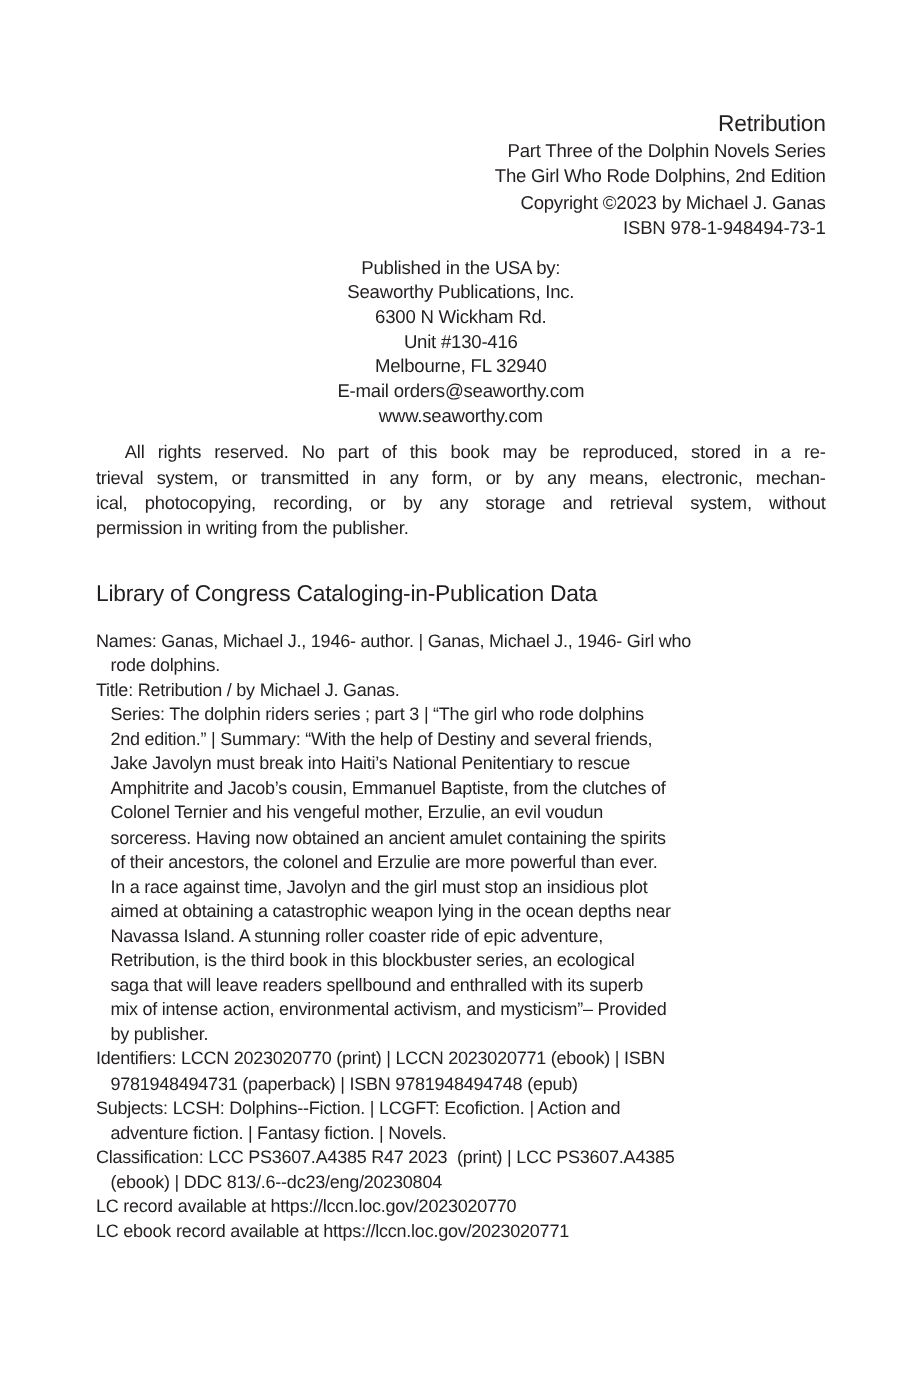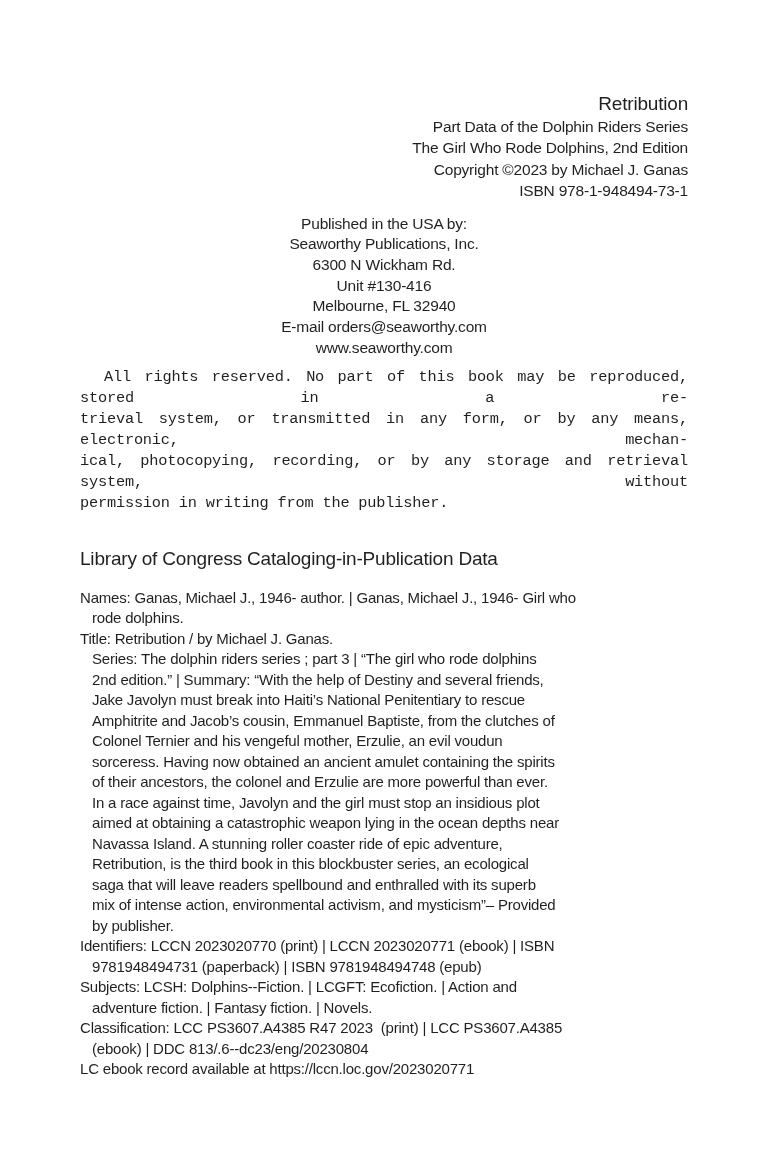--- a/index.html
+++ b/index.html
@@ -36,21 +36,20 @@
   .publisher-block {
     margin-top: 12px;
     text-align: center;
     font-size: 15.5px;
     line-height: 20.7px;
   }
   .rights-paragraph {
     margin-top: 8px;
     font-size: 15.3px;
     line-height: 21px;
-    font-family: Liberation Mono, monospace;
   }
   .rights-paragraph .line {
     text-align: left;
   }
   .rights-paragraph .line.justify {
     text-align: justify;
     text-align-last: justify;
   }
   .rights-paragraph .line.first-indent {
     text-indent: 24px;
@@ -75,21 +74,21 @@
 </style>
 </head>
 <body>
 
 <div class="page">
 
   <div class="title-block">
     <div class="book-title">Retribution</div>
     <div>
 
-    <div class="line">Part Data of the Dolphin Riders Series</div>
+    <div class="line">Part Three of the Dolphin Novels Series</div>
         <div class="line">The Girl Who Rode Dolphins, 2nd Edition</div>
         <div class="line">Copyright ©2023 by Michael J. Ganas</div>
         <div class="line">ISBN 978-1-948494-73-1</div>
       </div>
   </div>
 
   <div class="publisher-block">
     <div>
 
     <div class="line">Published in the USA by:</div>
@@ -133,17 +132,18 @@
         <div class="line indent">Retribution, is the third book in this blockbuster series, an ecological</div>
         <div class="line indent">saga that will leave readers spellbound and enthralled with its superb</div>
         <div class="line indent">mix of intense action, environmental activism, and mysticism”– Provided</div>
         <div class="line indent">by publisher.</div>
         <div class="line">Identifiers: LCCN 2023020770 (print) | LCCN 2023020771 (ebook) | ISBN</div>
         <div class="line indent">9781948494731 (paperback) | ISBN 9781948494748 (epub)</div>
         <div class="line">Subjects: LCSH: Dolphins--Fiction. | LCGFT: Ecofiction. | Action and</div>
         <div class="line indent">adventure fiction. | Fantasy fiction. | Novels.</div>
         <div class="line">Classification: LCC PS3607.A4385 R47 2023  (print) | LCC PS3607.A4385</div>
         <div class="line indent">(ebook) | DDC 813/.6--dc23/eng/20230804</div>
+        <div class="line">LC record available at https://lccn.loc.gov/2023020770</div>
         <div class="line">LC ebook record available at https://lccn.loc.gov/2023020771</div>
       </div>
   </div>
 
 </div>
 
 </body></html>

